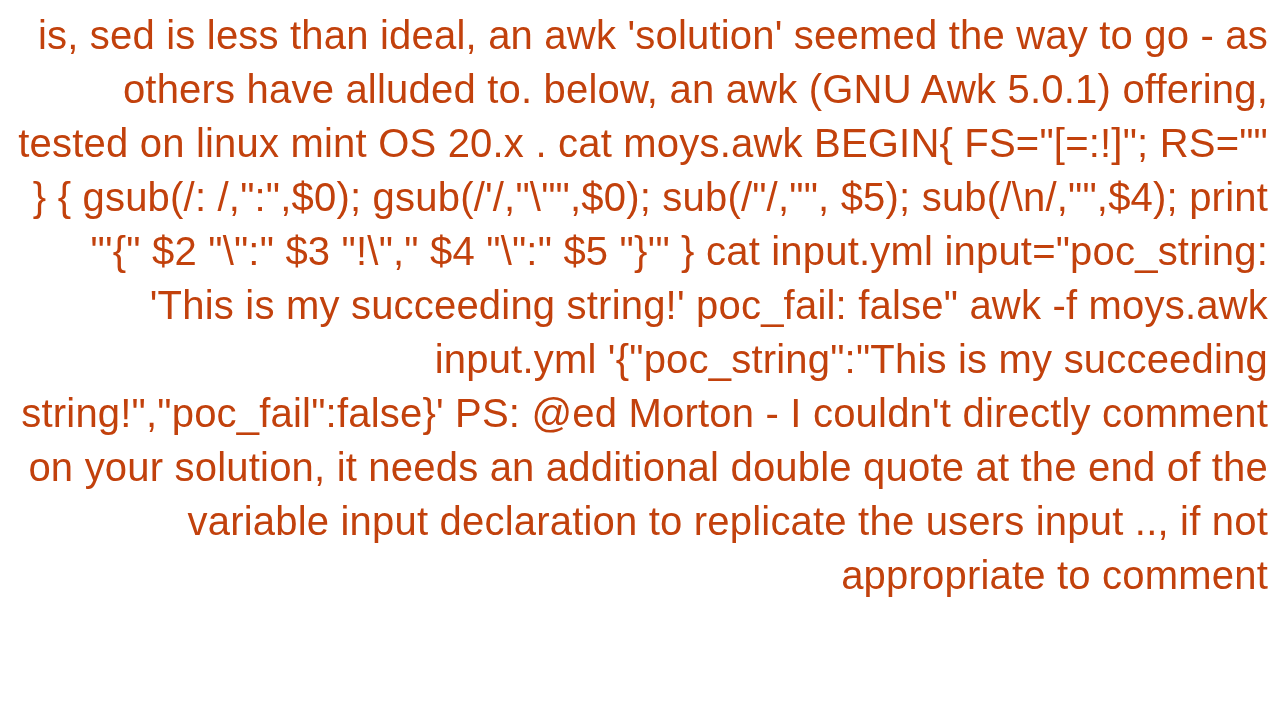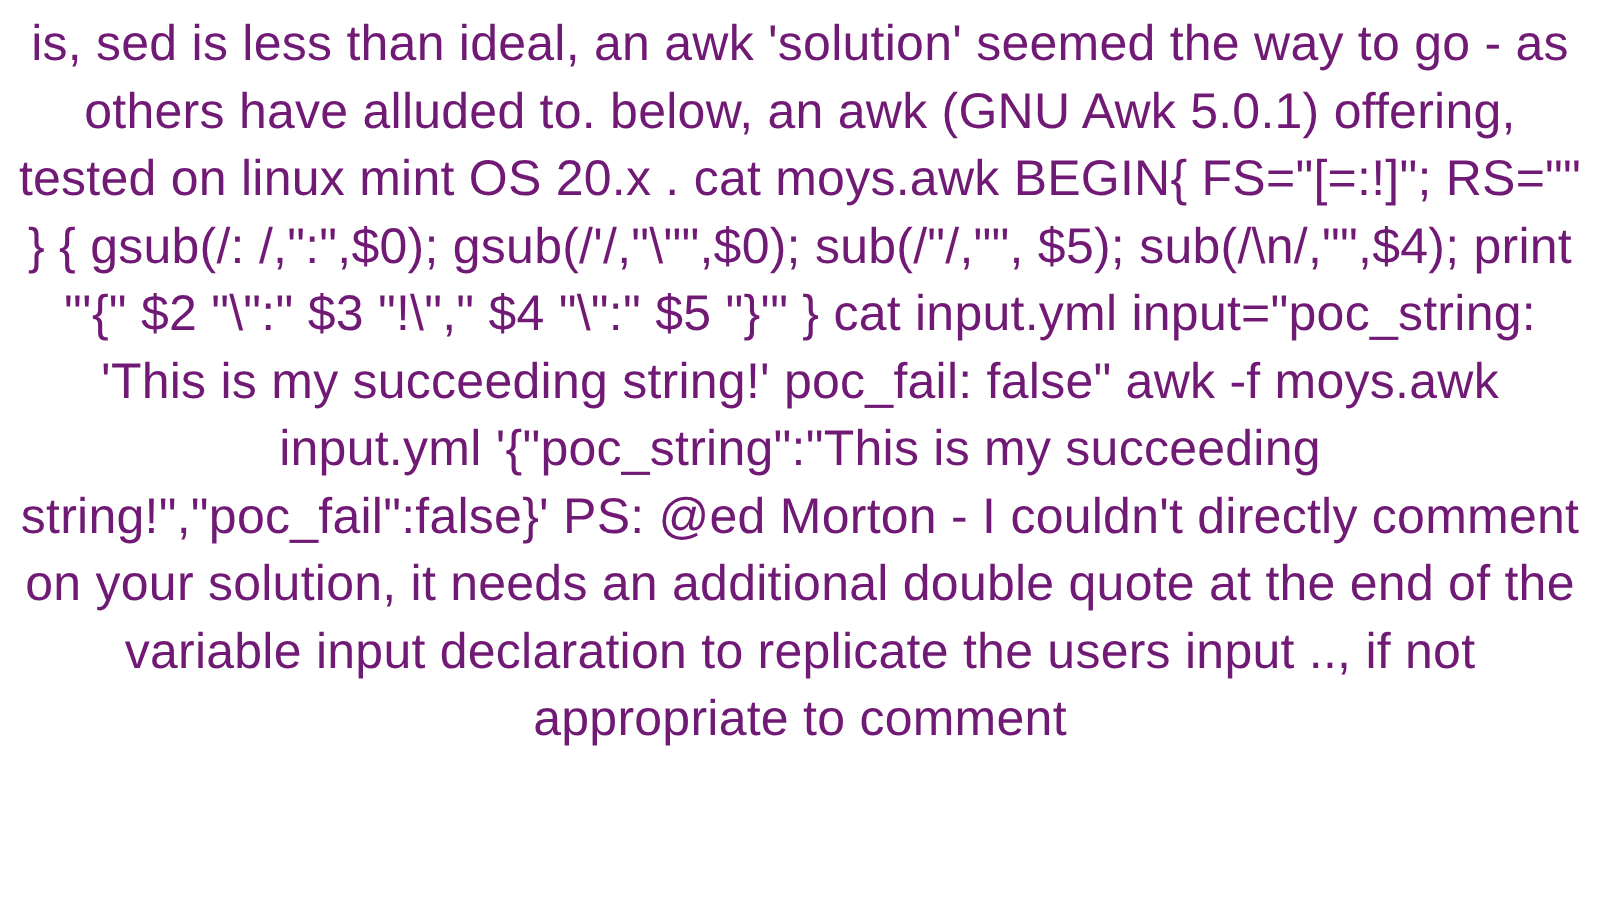--- a/index.html
+++ b/index.html
@@ -13,24 +13,24 @@
       background: #ffffff;
       font-family: Arial, Helvetica, sans-serif;
       overflow: hidden;
       display: flex;
       align-items: flex-start;
       justify-content: center;
     }
     .content {
       width: 1280px;
       padding: 8px 12px;
-      text-align: center;
+      text-align: right;
       font-size: 40px;
       line-height: 1.35;
-      color: #701a75;
+      color: #c2410c;
       font-weight: 400;
       letter-spacing: 0.2px;
     }
   </style>
 </head>
 <body>
 
 <div class="content">
   <span>is, sed is less than ideal, an awk 'solution' seemed the way to go - as others have alluded to. below, an awk (GNU Awk 5.0.1) offering, tested on linux mint OS 20.x . cat moys.awk  BEGIN{ FS="[=:!]"; RS="" }  {     gsub(/: /,":",$0);     gsub(/'/,"\"",$0);     sub(/"/,"", $5); sub(/\n/,"",$4);     print "'{" $2 "\":" $3 "!\"," $4 "\":" $5 "}'" }  cat input.yml  input="poc_string: 'This is my succeeding string!' poc_fail: false"  awk -f moys.awk input.yml  '{"poc_string":"This is my succeeding string!","poc_fail":false}'  PS: @ed Morton - I couldn't directly comment on your solution, it needs an additional double quote at the end of the variable input declaration to replicate the users input .., if not appropriate to comment</span>
 </div>

